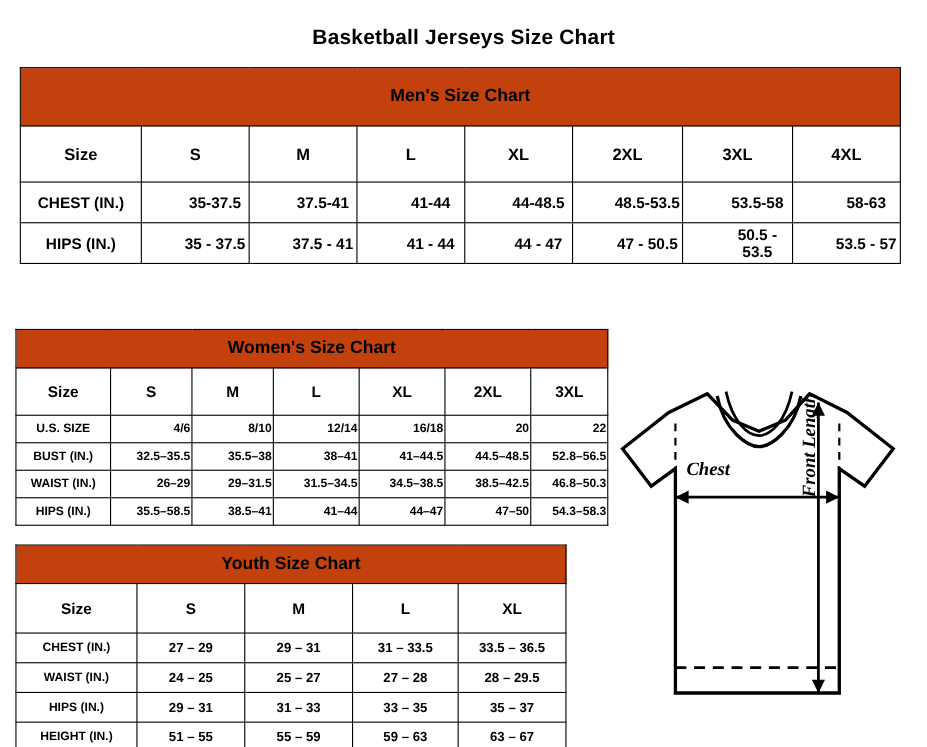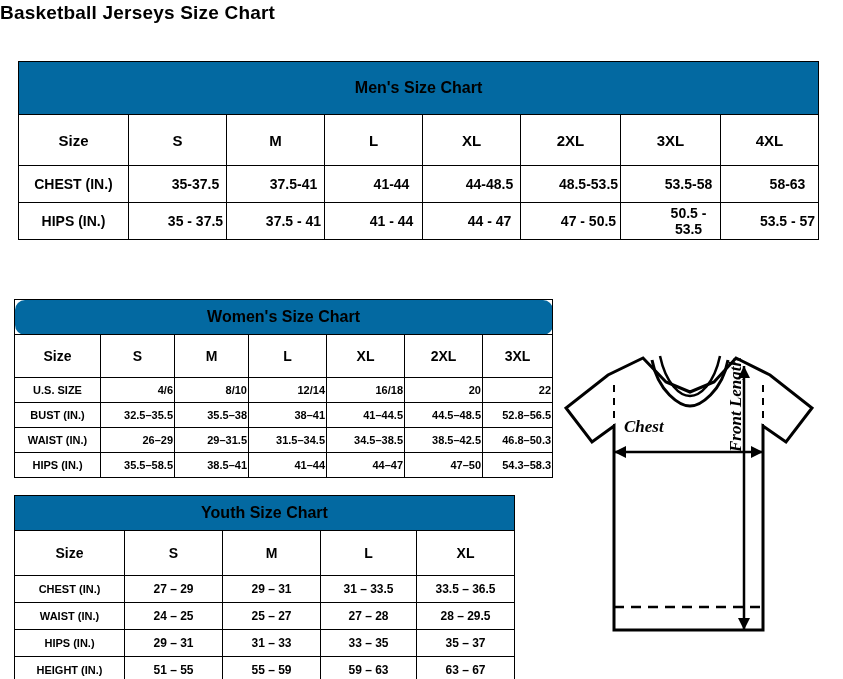--- a/index.html
+++ b/index.html
@@ -9,40 +9,40 @@
   }
   body {
     width: 843px;
     height: 679px;
     position: relative;
     font-family: "Liberation Sans", sans-serif;
     color: #000000;
     overflow: hidden;
   }
   #page-title {
-    text-align: left;
+    text-align: center;
     font-size: 19px;
     font-weight: bold;
-    margin-top: 2px;
+    margin-top: 24px;
     letter-spacing: 0.2px;
   }
 
   table {
     border-collapse: collapse;
     table-layout: fixed;
   }
   table td, table th {
     border: 1px solid #000000;
     text-align: center;
     vertical-align: middle;
     font-weight: bold;
     background: #ffffff;
   }
   .caption-row td {
-    background: #0369a1;
+    background: #c2410c;
     font-size: 16px;
     font-weight: bold;
     padding: 9px 0;
   }
   .head-row td {
     font-size: 14px;
     padding: 8px 0;
     margin-top: 16px;
   }
   .label-cell {
@@ -67,21 +67,21 @@
 
   
   #womens-wrap {
     position: absolute;
     left: 14px;
     top: 299px;
   }
   #womens-table {
     width: 538px;
   }
-  #womens-table .caption-row td { font-size: 16px; padding: 8px 0; border-radius: 10px; }
+  #womens-table .caption-row td { font-size: 16px; padding: 8px 0; }
   #womens-table .head-row td { font-size: 14px; height: 26px; }
   #womens-table .label-cell { font-size: 11px; height: 22px; }
   #womens-table .val-cell { font-size: 11px; height: 22px; text-align: right; }
 
   
   #youth-wrap {
     position: absolute;
     left: 14px;
     top: 495px;
   }

